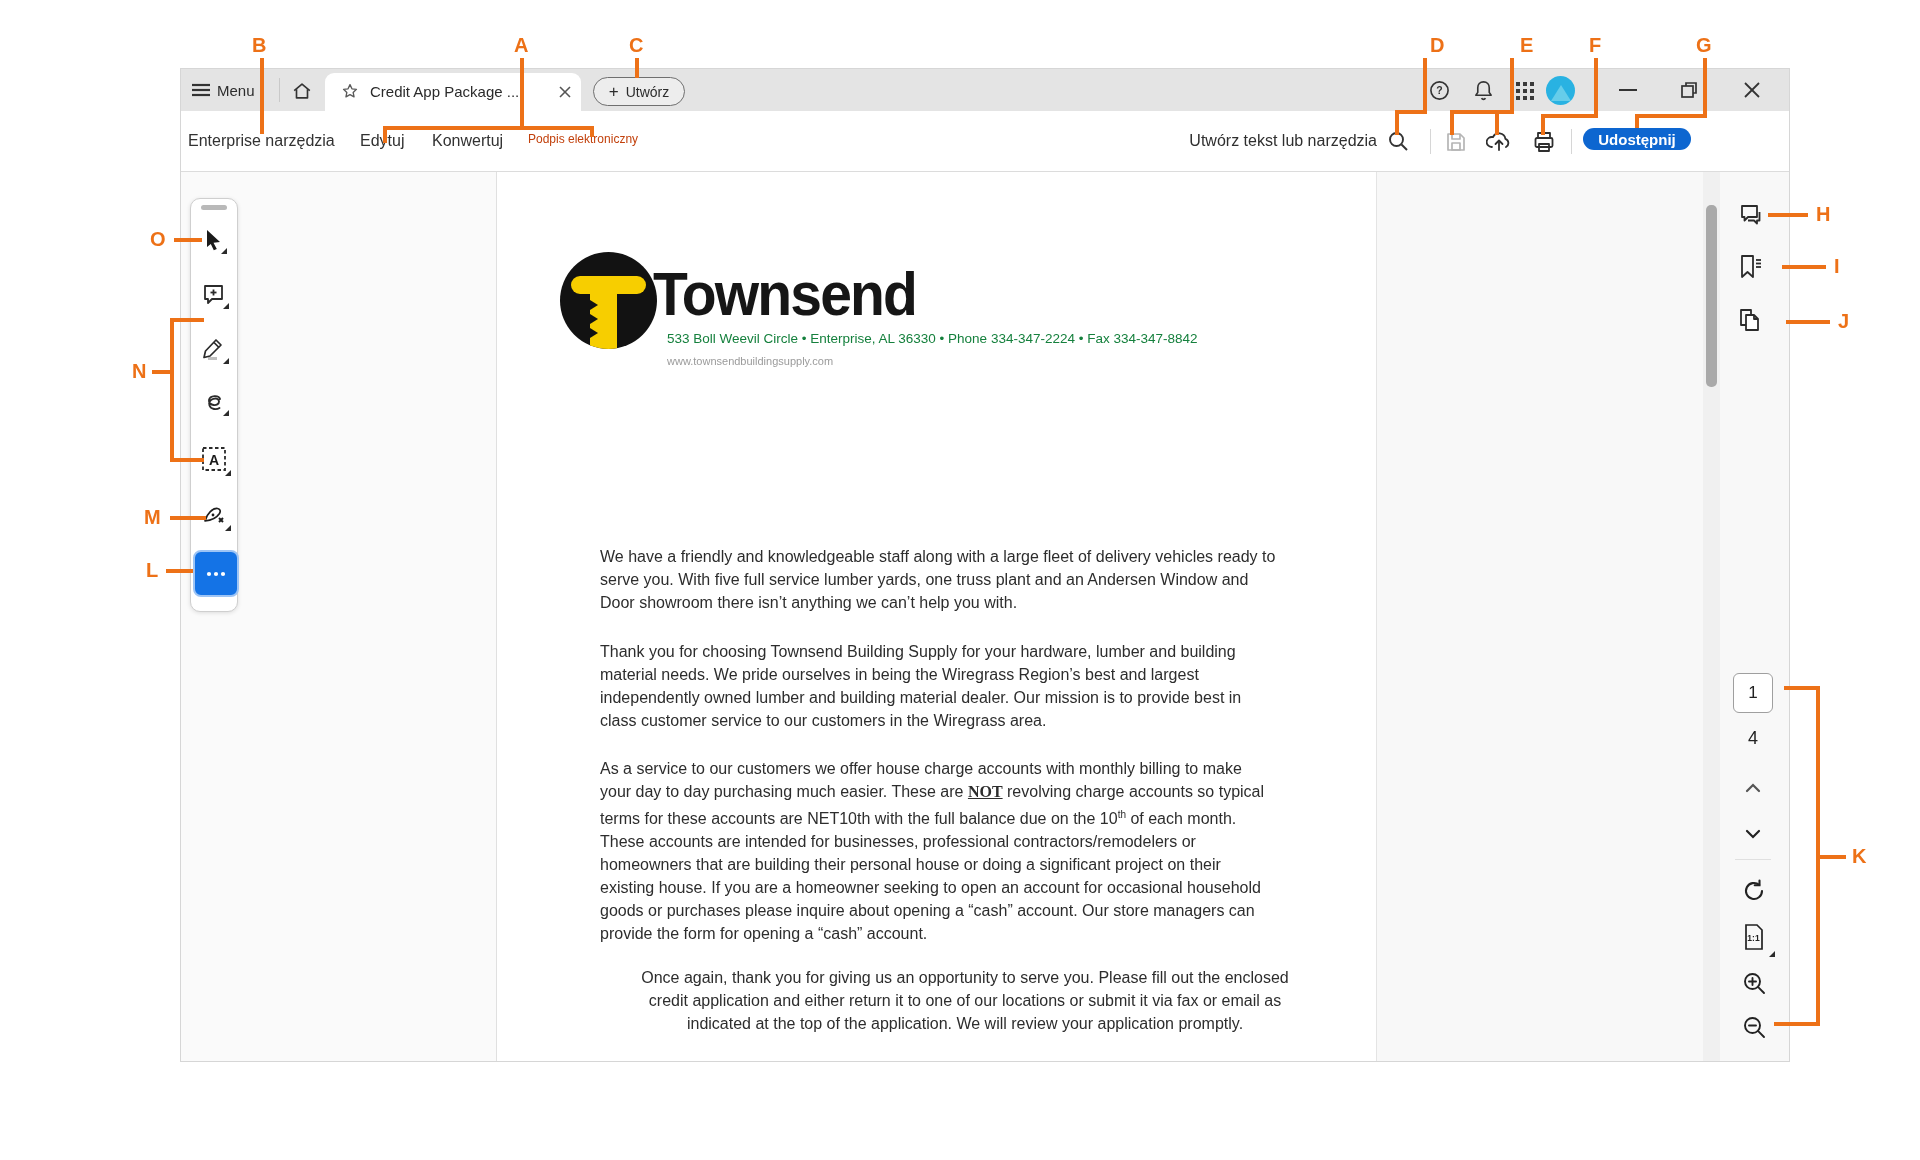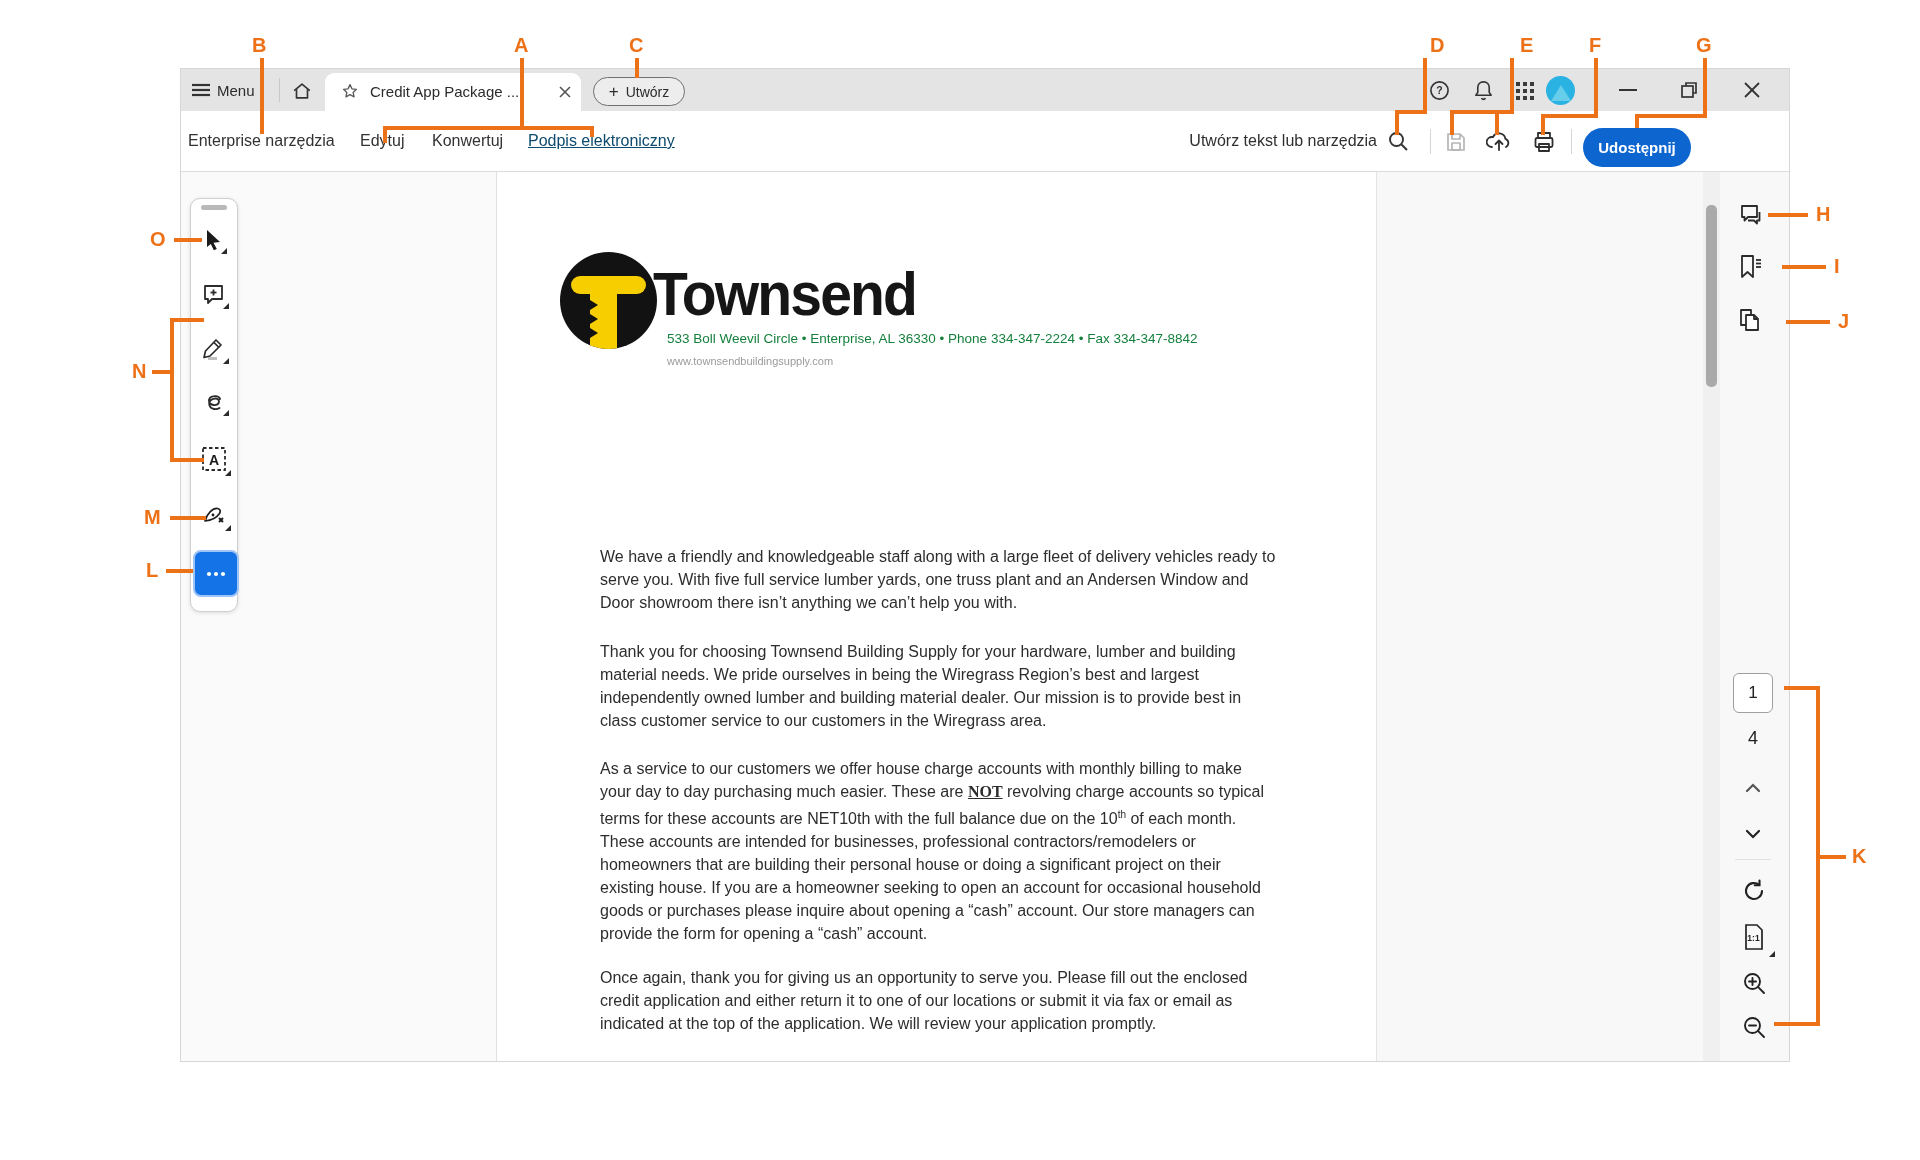--- a/index.html
+++ b/index.html
@@ -117,21 +117,21 @@
   <div class="abs icon" style="left:1740px;top:79px;width:24px;height:22px;">
     <svg width="16" height="16" viewBox="0 0 16 16" stroke="#333" stroke-width="1.8">
         <line x1="1" y1="1" x2="15" y2="15"></line>
         <line x1="15" y1="1" x2="1" y2="15"></line>
       </svg>
   </div>
 
   <div class="abs" style="left:188px;top:132px;font-size:16px;color:#323232;">Enterprise narzędzia</div>
   <div class="abs" style="left:360px;top:132px;font-size:16px;color:#323232;">Edytuj</div>
   <div class="abs" style="left:432px;top:132px;font-size:16px;color:#323232;">Konwertuj</div>
-  <div class="abs" style="left:528px;top:132px;font-size:16px;color:#0c4a6e;text-decoration:underline;">Podpis elektroniczny</div>
+  <div class="abs" style="left:528px;top:132px;font-size:12px;color:#c2410c;">Podpis elektroniczny</div>
 
   <div class="abs" style="left:1177px;top:132px;width:200px;text-align:right;font-size:16px;color:#2f2f2f;">Utwórz tekst lub narzędzia</div>
   <div class="abs icon" style="left:1386px;top:129px;width:24px;height:24px;">
     <svg width="22" height="22" viewBox="0 0 22 22" fill="none" stroke="#333" stroke-width="1.9">
         <circle cx="9.5" cy="9.5" r="6.5"></circle>
         <line x1="14.5" y1="14.5" x2="20" y2="20"></line>
       </svg>
   </div>
   <div class="divline" style="left:1430px;top:129px;width:1px;height:25px;background:#d6d6d6;"></div>
 
@@ -151,21 +151,21 @@
   </div>
   <div class="abs icon" style="left:1531px;top:129px;width:26px;height:26px;">
     <svg width="24" height="24" viewBox="0 0 24 24" fill="none" stroke="#2f2f2f" stroke-width="1.8" stroke-linejoin="round">
       <path d="M6 8 V3 h12 v5"></path>
         <rect x="3.5" y="8" width="17" height="9" rx="1.5"></rect>
         <rect x="7" y="14" width="10" height="7"></rect>
     </svg>
   </div>
   <div class="divline" style="left:1571px;top:129px;width:1px;height:25px;background:#d6d6d6;"></div>
 
-  <div class="abs icon" style="left:1583px;top:128px;width:108px;height:39px;background:#0D66D0;border-radius:20px;">
+  <div class="abs icon" style="left:1583px;top:128px;width:108px;height:22px;background:#0D66D0;border-radius:20px;">
     <span style="color:#fff;font-size:15px;font-weight:bold;">Udostępnij</span>
   </div>
 
   <div class="abs" style="left:190px;top:198px;width:48px;height:414px;background:#fff;border:1px solid #cfcfcf;border-radius:10px;box-shadow:0 1px 4px rgba(0,0,0,0.12);box-sizing:border-box;"></div>
   <div class="abs" style="left:201px;top:205px;width:26px;height:5px;border-radius:3px;background:#b9b9b9;"></div>
 
   <div class="tool" style="left:199px;top:225px;">
     <svg width="20" height="22" viewBox="0 0 20 22">
         <path d="M3 1 L16 13 L9.5 13.7 L12.8 20 L9.8 21.3 L6.8 15 L3 18 Z" fill="#1b1b1b"></path>
       </svg>
@@ -224,21 +224,21 @@
     <div class="abs" style="left:30px;top:76px;width:0;height:0;border-top:5px solid transparent;border-bottom:5px solid transparent;border-left:8px solid #121212;"></div>
   </div>
   <div class="abs" style="left:653px;top:258px;font-size:62px;font-weight:bold;color:#161616;letter-spacing:-2px;transform:scaleX(0.92);transform-origin:left;">Townsend</div>
   <div class="abs" style="left:667px;top:331px;font-size:13.5px;color:#15803d;white-space:nowrap;">533 Boll Weevil Circle • Enterprise, AL  36330 • Phone 334-347-2224 • Fax 334-347-8842</div>
   <div class="abs" style="left:667px;top:355px;font-size:11px;color:#9b9b9b;">www.townsendbuildingsupply.com</div>
 
   <div class="abs" style="left:600px;top:545px;width:730px;font-size:16px;line-height:23px;color:#2d2d2d;">
     <p style="margin:0 0 26px 0;">We have a friendly and knowledgeable staff along with a large fleet of delivery vehicles ready to<br>serve you.  With five full service lumber yards, one truss plant and an Andersen Window and<br>Door showroom there isn’t anything we can’t help you with.</p>
     <p style="margin:0 0 25px 0;">Thank you for choosing Townsend Building Supply for your hardware, lumber and building<br>material needs.  We pride ourselves in being the Wiregrass Region’s best and largest<br>independently owned lumber and building material dealer.  Our mission is to provide best in<br>class customer service to our customers in the Wiregrass area.</p>
     <p style="margin:0 0 21px 0;">As a service to our customers we offer house charge accounts with monthly billing to make<br>your day to day purchasing much easier.  These are <span class="bu">NOT</span> revolving charge accounts so typical<br>terms for these accounts are NET10th with the full balance due on the 10<sup>th</sup> of each month.<br>These accounts are intended for businesses, professional contractors/remodelers or<br>homeowners that are building their personal house or doing a significant project on their<br>existing house.  If you are a homeowner seeking to open an account for occasional household<br>goods or purchases please inquire about opening a “cash” account.  Our store managers can<br>provide the form for opening a “cash” account.</p>
-    <p style="margin:0;">Once again, thank you for giving us an opportunity to serve you.  Please fill out the enclosed<br>credit application and either return it to one of our locations or submit it via fax or email as<br>indicated at the top of the application.  We will review your application promptly.</p>
+    <p style="margin:0;text-align:center;">Once again, thank you for giving us an opportunity to serve you.  Please fill out the enclosed<br>credit application and either return it to one of our locations or submit it via fax or email as<br>indicated at the top of the application.  We will review your application promptly.</p>
   </div>
 
   <div class="abs" style="left:1703px;top:172px;width:17px;height:889px;background:#f0f0f0;"></div>
   <div class="abs" style="left:1706px;top:205px;width:11px;height:182px;background:#a9a9a9;border-radius:5px;"></div>
 
   <div class="railbtn" style="left:1735px;top:200px;width:30px;height:30px;">
     <svg width="27" height="27" viewBox="0 0 27 27" fill="none" stroke="#2b2b2b" stroke-width="1.8" stroke-linejoin="round">
       <path d="M5 4 h15 v11 h-9 l-3.5 3.5 v-3.5 h-2.5 z"></path>
         <path d="M22.5 10 v8.5 h-2.5 v3 l-3-3 h-6"></path>
     </svg>

